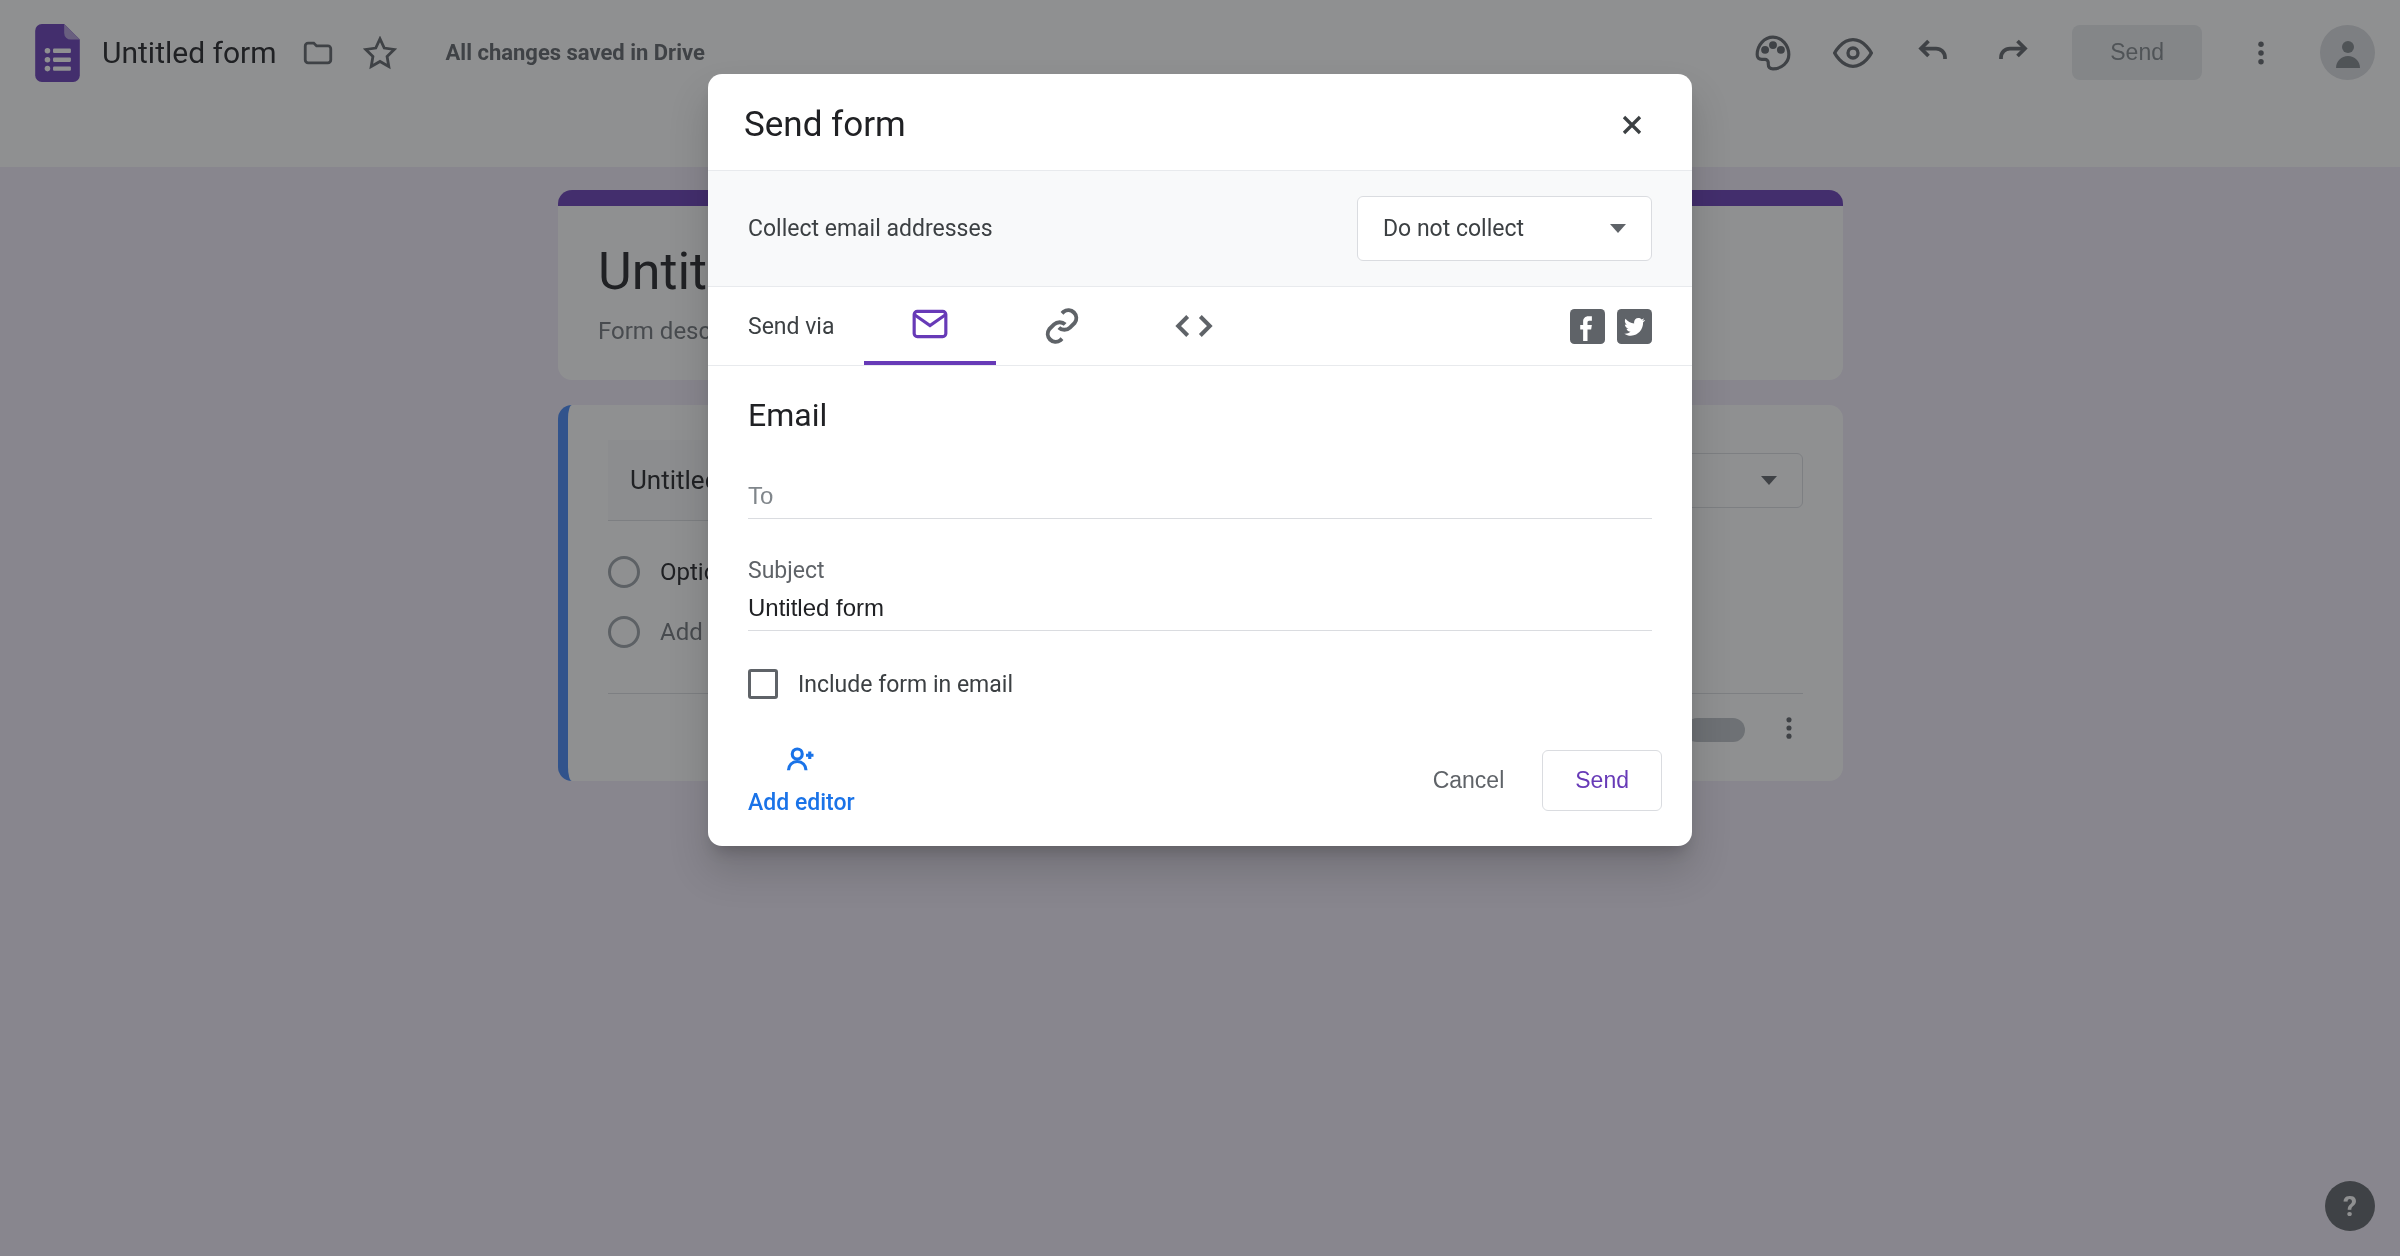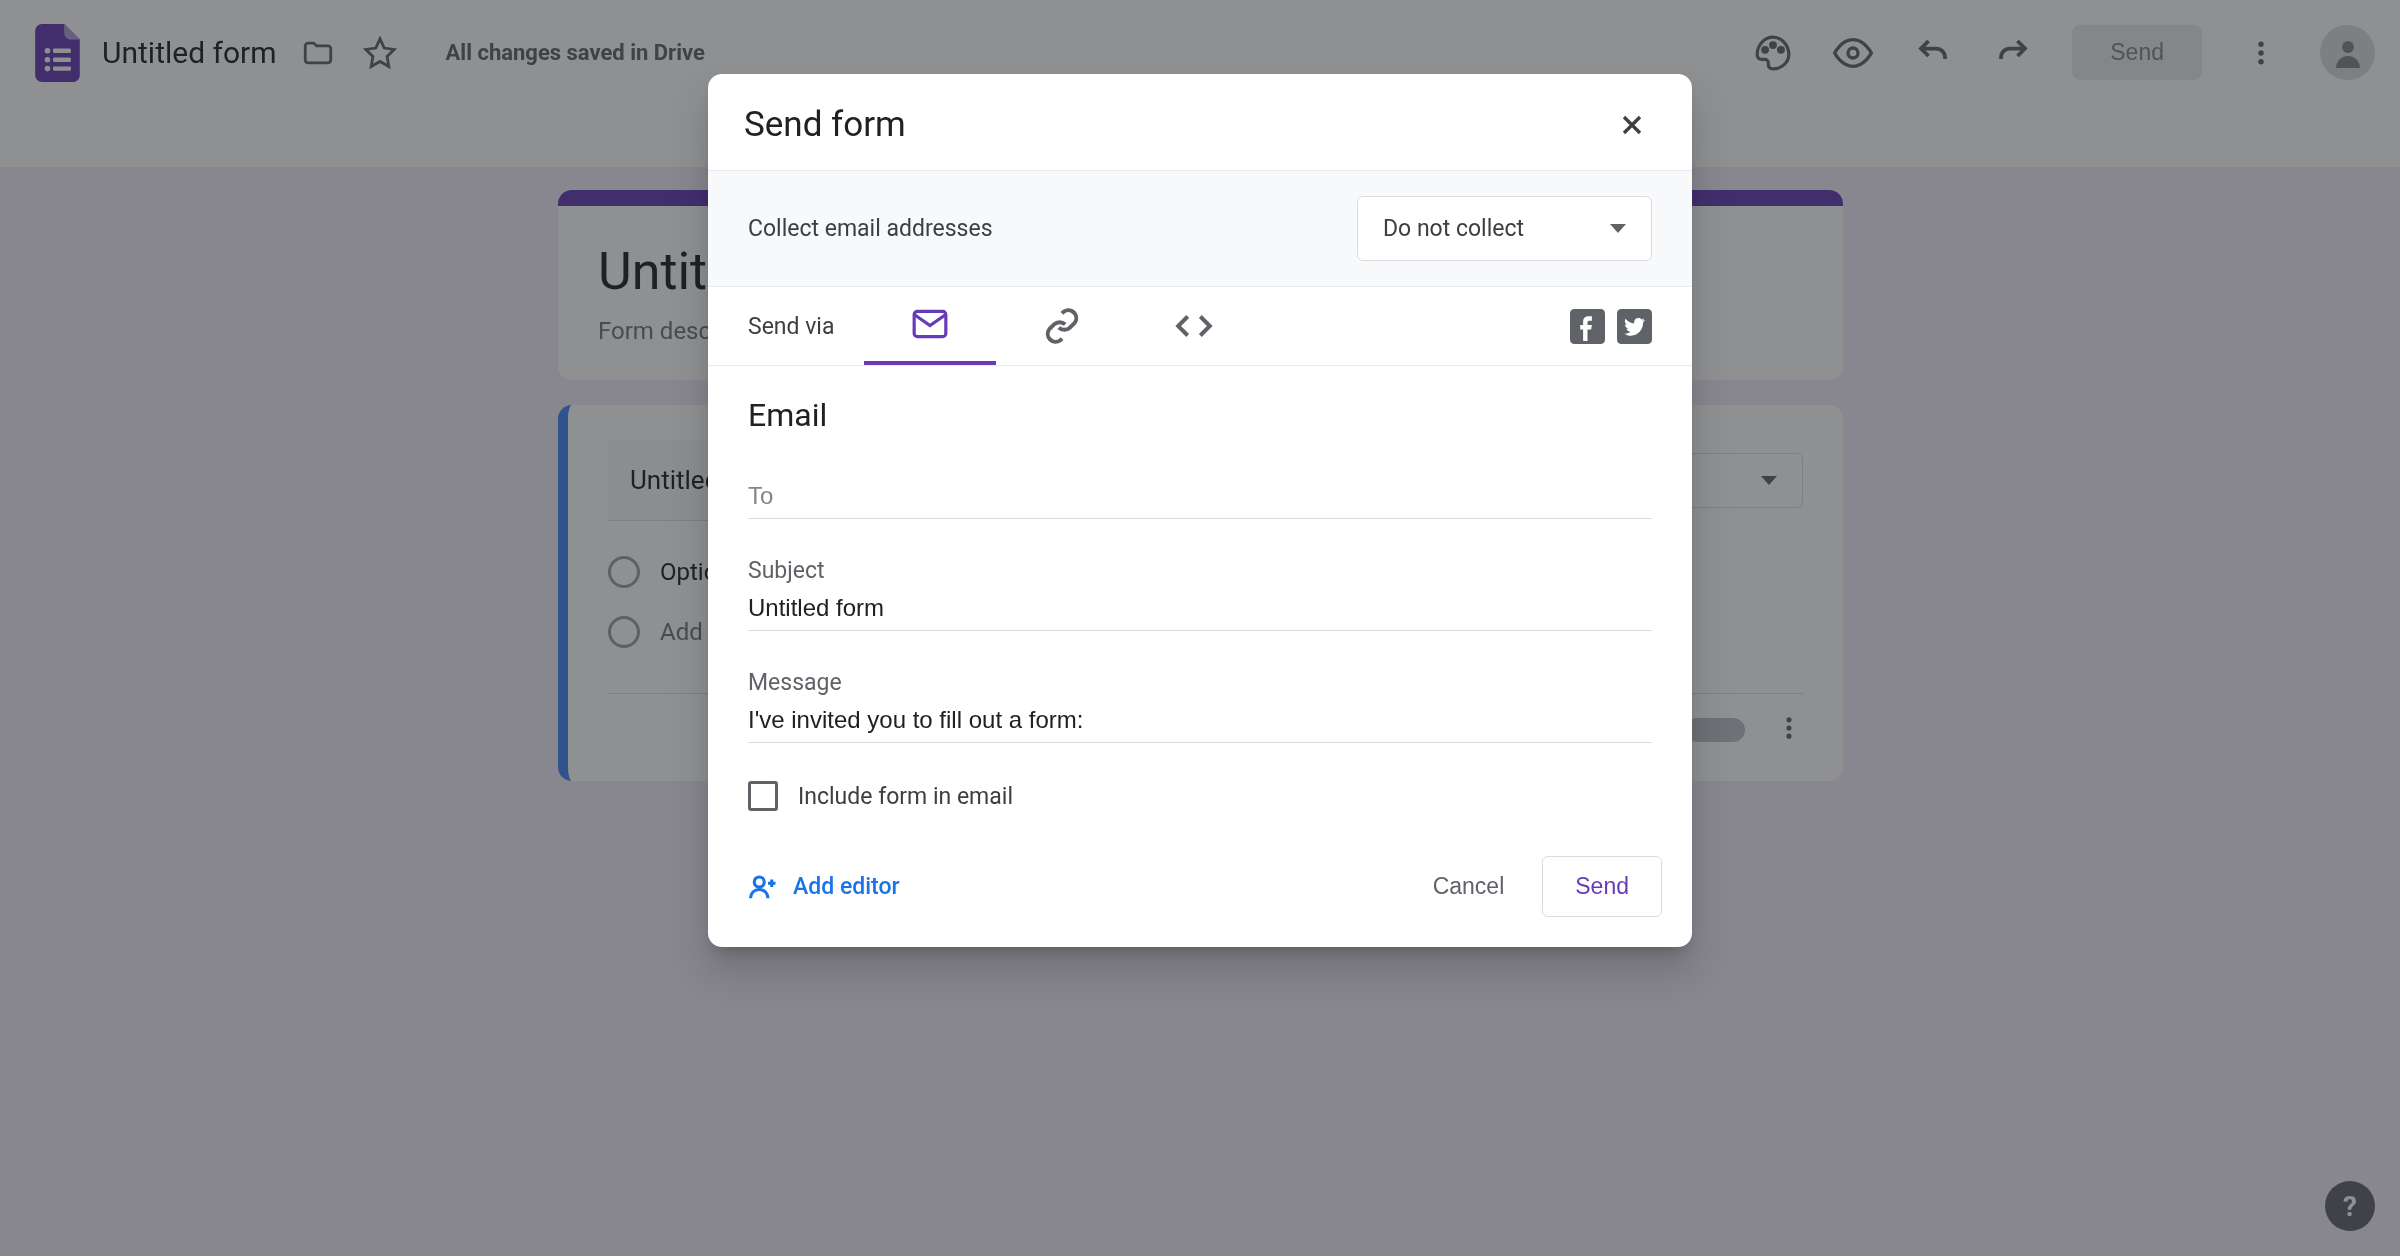--- a/index.html
+++ b/index.html
@@ -65,21 +65,21 @@
 .fld-label { font-size: 23px; color: #5f6368; margin-bottom: 2px; display: block; }
 .fld-input { width: 100%; border: none; border-bottom: 1px solid #dadce0; font-size: 24px; color: #202124; padding: 8px 0; outline: none; background: transparent; }
 .fld-input::placeholder { color: #80868b; font-size: 24px; }
 .field-to .fld-input { font-size: 24px; }
 
 .chk-row { display: flex; align-items: center; gap: 20px; margin-top: 10px; }
 .chk { width: 30px; height: 30px; border: 3px solid #5f6368; border-radius: 3px; }
 .chk-label { font-size: 23px; color: #3c4043; }
 
 .dlg-footer { padding: 35px 30px 30px 30px; display: flex; align-items: center; }
-.add-editor { display: flex; align-items: center; gap: 15px; color: #1a73e8; font-size: 23px; font-weight: 500; cursor: pointer; padding-left: 10px; }
+.add-editor { display: flex; align-items: center; gap: 15px; color: #1a73e8; font-size: 23px; font-weight: 500; cursor: pointer; padding-left: 10px; flex-direction: column; }
 .add-editor svg { fill: #1a73e8; }
 .dlg-footer-spacer { flex: 1; }
 .btn-cancel { color: #5f6368; font-size: 23px; font-weight: 500; padding: 16px 28px; border: none; background: none; cursor: pointer; margin-right: 10px; }
 .btn-send { color: rgb(103,58,183); font-size: 23px; font-weight: 500; padding: 16px 32px; border: 1px solid #dadce0; border-radius: 6px; background: #fff; cursor: pointer; }
 
 .help-fab { position: absolute; bottom: 25px; right: 25px; width: 50px; height: 50px; border-radius: 50%; background: #5f6368; color: #fff; display: flex; align-items: center; justify-content: center; font-size: 28px; font-weight: bold; z-index: 10; }
 
 .arrow-down { width: 0; height: 0; border-left: 8px solid transparent; border-right: 8px solid transparent; border-top: 9px solid #5f6368; }
 </style>
 </head>
@@ -257,24 +257,20 @@
 
     <div class="field field-to">
       <input class="fld-input" placeholder="To" style="">
     </div>
 
     <div class="field">
       <span class="fld-label">Subject</span>
       <input class="fld-input" value="Untitled form" style="">
     </div>
 
-    <div class="field">
-      <span class="fld-label">Message</span>
-      <input class="fld-input" value="I've invited you to fill out a form:" style="">
-    </div>
 
     <div class="chk-row">
       <div class="chk"></div>
       <div class="chk-label">Include form in email</div>
     </div>
   </div>
 
   <div class="dlg-footer">
     <div class="add-editor">
       <svg width="30" height="30" viewBox="0 0 24 24">

